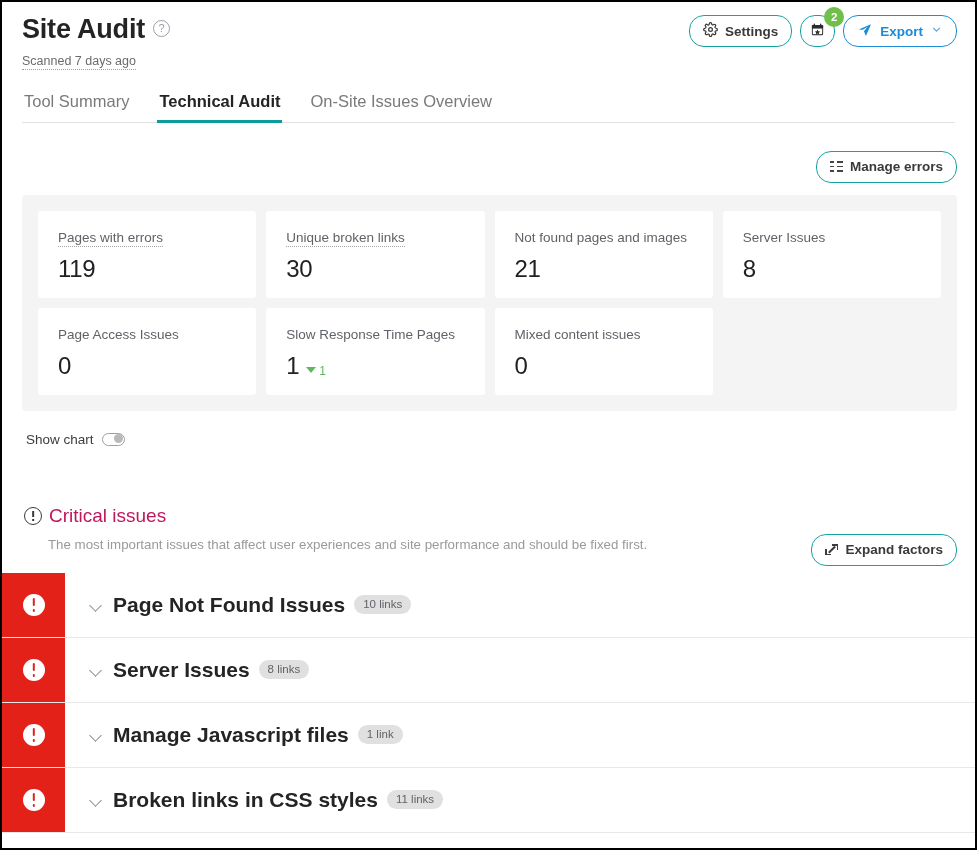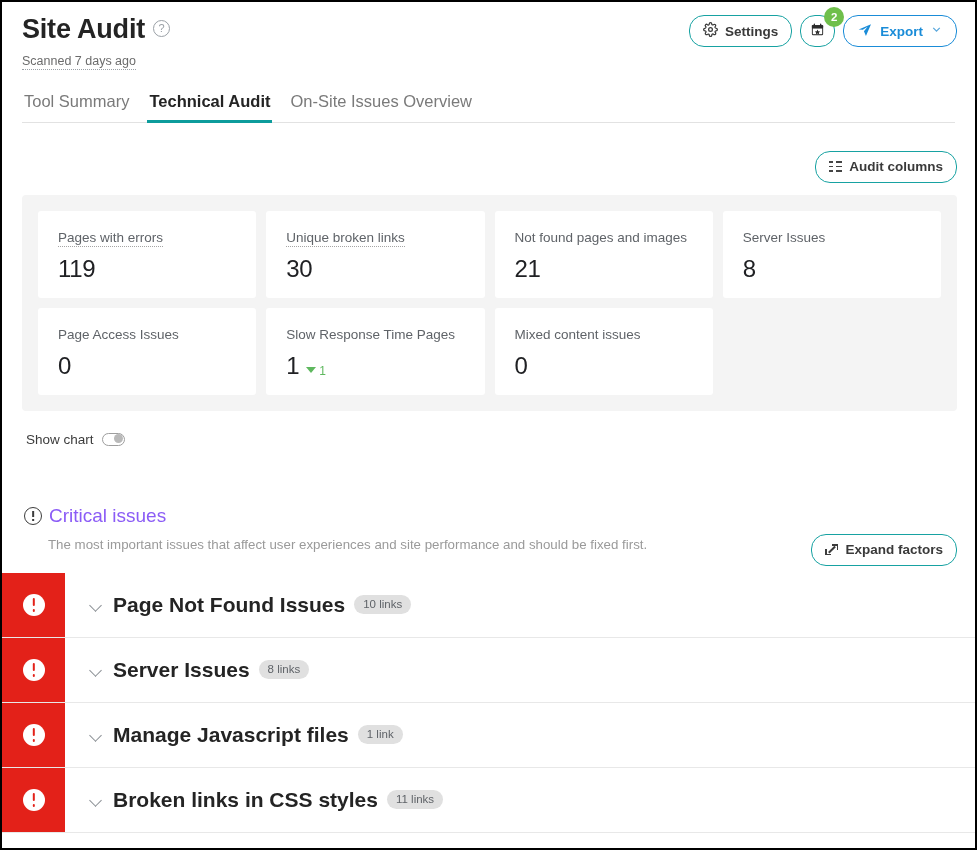--- a/index.html
+++ b/index.html
@@ -100,21 +100,21 @@
     font-weight: bold;
     line-height: 20px;
     text-align: center;
     z-index: 3;
   }
 
   
   .tabs {
     margin: 18px 20px 0 20px;
     display: flex;
-    gap: 16px;
+    gap: 26px;
     border-bottom: 1.5px solid #e2e2e2;
   }
   .tab {
     font-size: 16.5px;
     color: #7a7a7a;
     padding: 4px 2px 9px 2px;
     cursor: pointer;
     border-bottom: 3px solid transparent;
     margin-bottom: -1.5px;
   }
@@ -246,21 +246,21 @@
     position: absolute; left: 50%; top: 3px;
     transform: translateX(-50%);
     width: 1.7px; height: 6.5px; background: #3c3c3c;
   }
   .alert-circle::after {
     content: "";
     position: absolute; left: 50%; bottom: 2.6px;
     transform: translateX(-50%);
     width: 1.7px; height: 1.7px; background: #3c3c3c;
   }
-  .critical-title { font-size: 19px; color: #8b5cf6; }
+  .critical-title { font-size: 19px; color: #be185d; }
   .critical-sub {
     margin: 10px 0 0 46px;
     font-size: 13.3px;
     color: #9a9a9a;
   }
   .expand-btn-wrap {
     position: absolute;
     right: 18px;
     top: 29px;
   }
@@ -415,21 +415,21 @@
   <div class="manage-row">
     <div class="btn btn-teal">
       <span class="cols-icon">
         <i></i>
           <i></i>
           <i></i>
           <i></i>
           <i></i>
           <i></i>
       </span>
-      <span>Audit columns</span>
+      <span>Manage errors</span>
     </div>
   </div>
 
   <div class="stats-panel">
 
 
     <div class="stat-card">
       <div>
         <span class="stat-label dotted">Pages with errors</span>
       </div>

